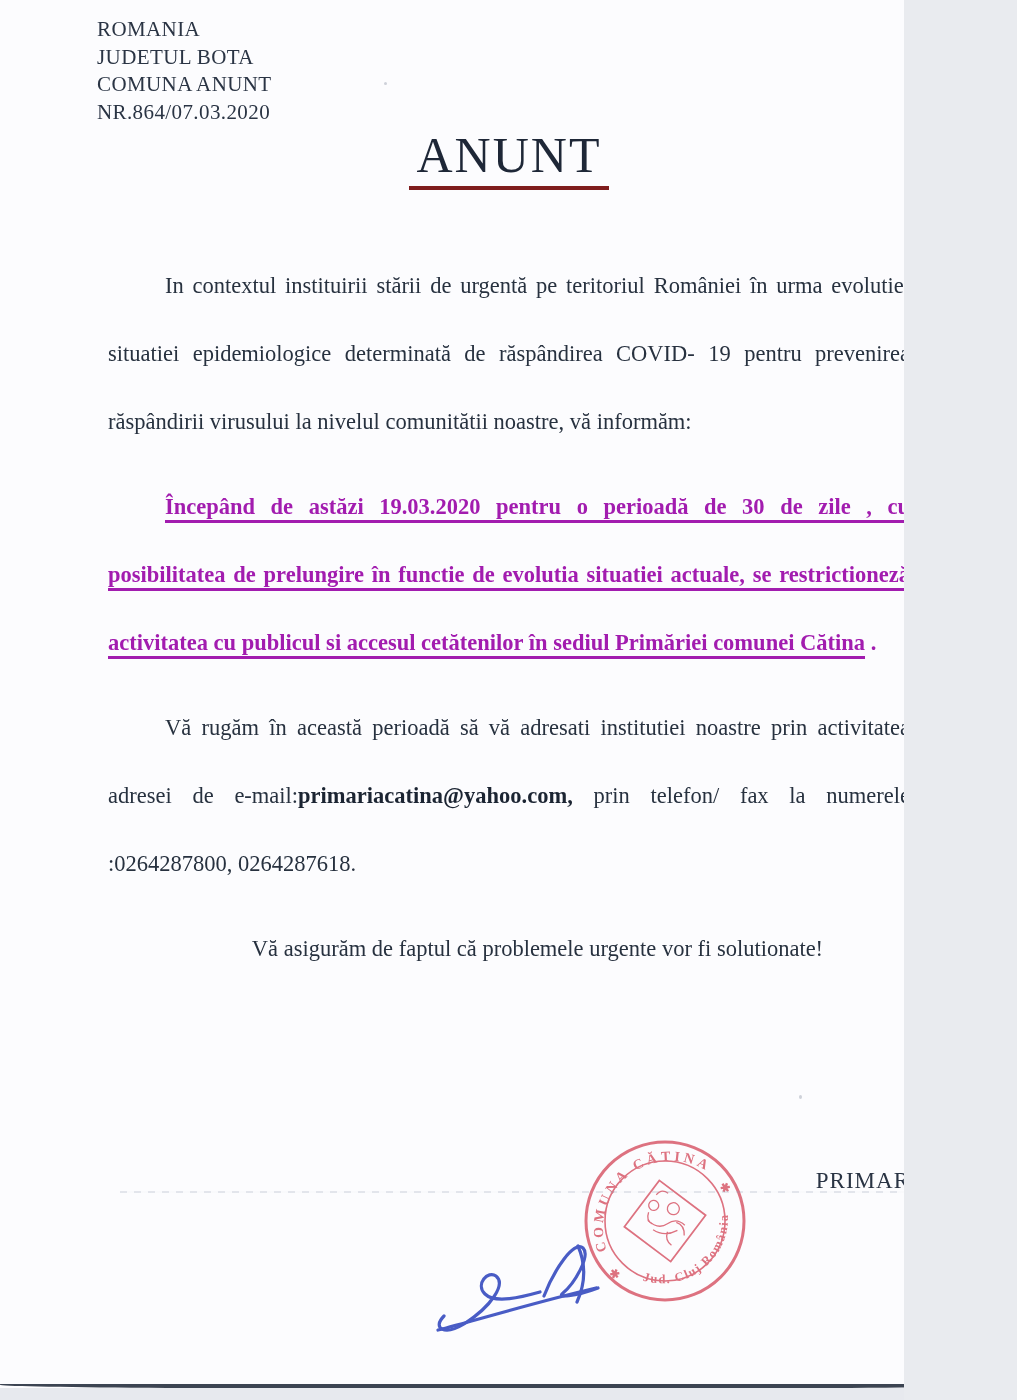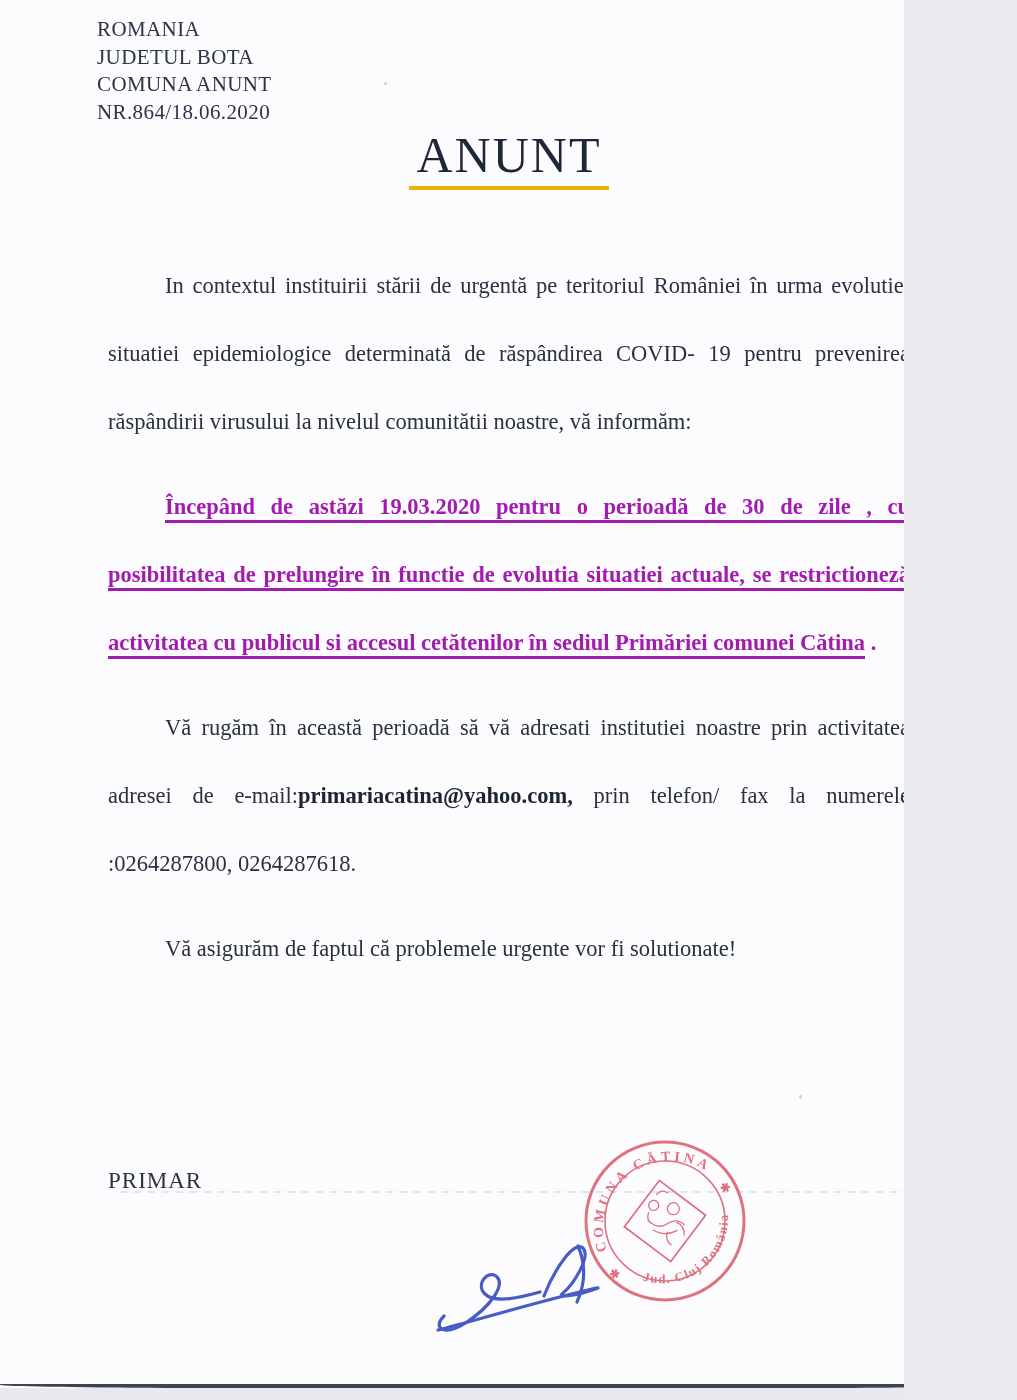--- a/index.html
+++ b/index.html
@@ -30,60 +30,60 @@
     left: 108px;
     top: 128px;
     width: 802px;
     text-align: center;
   }
   .doc-title {
     display: inline-block;
     font-size: 50px;
     letter-spacing: 2px;
     color: #1e2737;
-    border-bottom: 4px solid #eab308;
+    border-bottom: 4px solid #7f1d1d;
     padding: 0 8px 3px 8px;
     line-height: 1.1;
   }
   .doc-body {
     position: absolute;
     left: 108px;
     top: 252px;
     width: 802px;
     font-size: 22.5px;
     line-height: 68px;
     color: #27313f;
   }
   .para {
     margin: 0 0 17px 0;
     text-align: justify;
     text-indent: 57px;
   }
   .para.single {
-    text-align: left;
+    text-align: center;
   }
   .para.bold-underlined {
     font-weight: bold;
     color: #a21caf;
   }
   .para.bold-underlined .ul {
     text-decoration: underline;
     text-decoration-thickness: 2.5px;
     text-underline-offset: 6px;
   }
   .email-bold {
     font-weight: bold;
     color: #1b2432;
     margin-top: 26px;
   }
   .sign-role, .sign-name {
     position: absolute;
     left: 108px;
     width: 802px;
-    text-align: left;
+    text-align: right;
     font-size: 23px;
     letter-spacing: 1px;
     color: #2a3444;
   }
   .sign-role { top: 1168px; }
   .sign-name { top: 1222px; }
   .signature-svg {
     position: absolute;
     left: 428px;
     top: 1234px;
@@ -137,21 +137,21 @@
 </style>
 </head>
 <body>
 
 <div class="paper">
 
   <div class="doc-header">
     <div>ROMANIA</div>
     <div>JUDETUL BOTA</div>
     <div>COMUNA ANUNT</div>
-    <div>NR.864/18.06.2020</div>
+    <div>NR.864/07.03.2020</div>
   </div>
 
   <div class="doc-title-wrap">
     <span class="doc-title">ANUNT</span>
   </div>
 
   <div class="doc-body">
     <p class="para">In contextul instituirii stării de urgentă pe teritoriul României în urma evolutiei situatiei epidemiologice determinată de răspândirea COVID- 19 pentru prevenirea răspândirii virusului la nivelul comunitătii  noastre, vă informăm:</p>
 
     <p class="para bold-underlined"><span class="ul">Începând de astăzi 19.03.2020 pentru o perioadă de 30 de zile , cu posibilitatea de prelungire în functie de evolutia situatiei actuale,  se restrictioneză activitatea cu publicul si accesul cetătenilor  în sediul Primăriei comunei Cătina</span><span> .</span></p>

